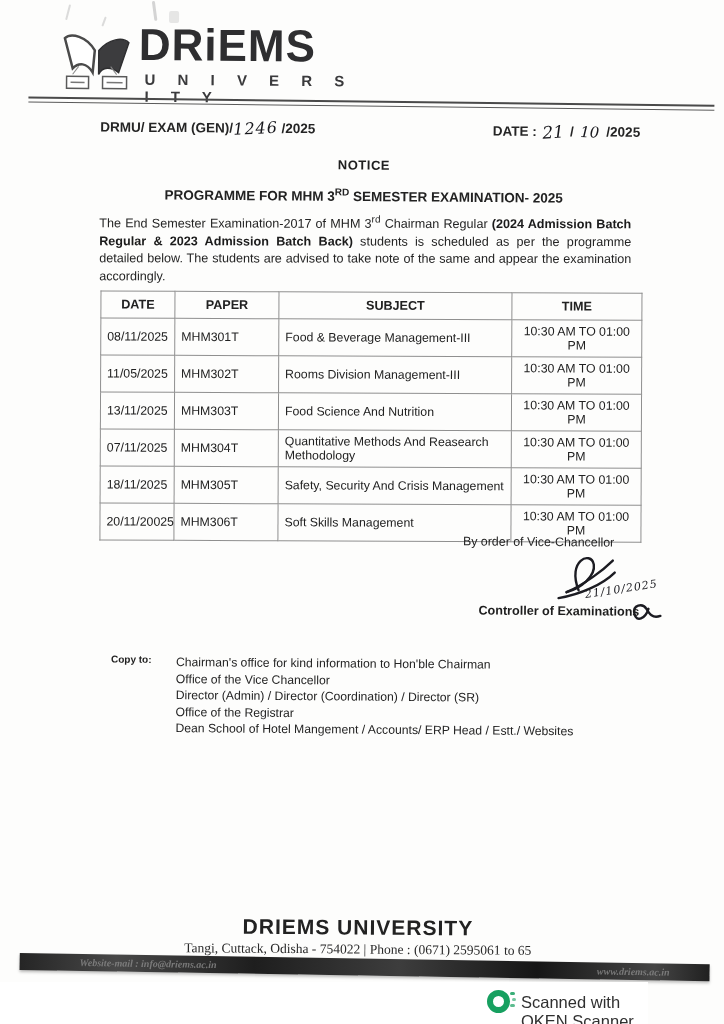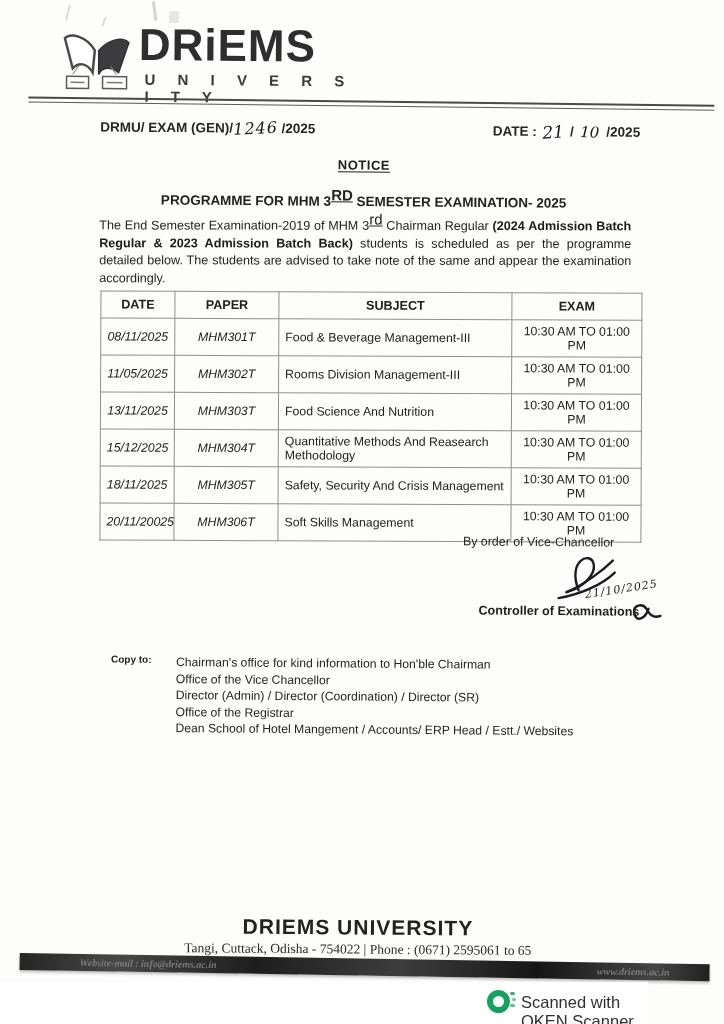--- a/index.html
+++ b/index.html
@@ -51,26 +51,26 @@
   }
   .hw-ref { font-size:16px; transform:rotate(-3deg) translateY(1px); letter-spacing:1px; }
   .hw-day { font-size:17px; transform:rotate(-4deg) translateY(2px); margin:0 2px; }
   .hw-month { font-size:15px; transform:rotate(2deg) translateY(1px); margin:0 3px; }
 
   
   .notice {
     position:absolute; top:157px; left:0; width:100%; text-align:center;
     font-size:13px; font-weight:bold; letter-spacing:.5px;
   }
-  .notice span { text-decoration:underline; text-underline-offset:2px; }
+  .notice span { text-underline-offset:2px; }
   .doc-title {
     position:absolute; top:186px; left:0; width:100%; text-align:center;
     font-size:13.5px; font-weight:bold; color:#222;
   }
-  sup { font-size:15px; vertical-align:super;text-decoration:underline; }
+  sup { font-size:10px; vertical-align:super; }
 
   
   .body-par {
     position:absolute; left:98px; top:210px; width:532px;
     font-size:12.6px; line-height:17.5px; text-align:justify; color:#242424;
     transform:rotate(-0.35deg);
   }
   .body-par b { color:#1b1b1b; }
 
   
@@ -79,21 +79,21 @@
     border-collapse:collapse; table-layout:fixed;
     font-size:12.3px; color:#212121;
     transform:rotate(-0.2deg);
   }
   table.exam th, table.exam td {
     border:1.4px solid #8f8f8f; padding:4px 6px;
   }
   table.exam th { font-size:12.6px; font-weight:bold; text-align:center; height:27px; }
   col.c-date { width:74px; } col.c-paper { width:104px; }
   col.c-subject { width:233px; } col.c-time { width:130px; }
-  td.t-date, td.t-paper { text-align:center; height:27px;font-style:italic; }
+  td.t-date, td.t-paper { height:27px; }
   td.t-subject { text-align:left; padding-left:8px; }
   td.t-time { text-align:center; padding-top:9px; }
 
   
   .by-order { position:absolute; left:464px; top:533px; font-size:12.4px; color:#252525; }
   .sig-svg { position:absolute; left:552px; top:548px; }
   .controller { position:absolute; left:480px; top:602px; font-size:12.6px; font-weight:bold; color:#1e1e1e; }
   .sig-date {
     position:absolute; left:586px; top:580px;
     font-family:"DejaVu Serif", serif; font-style:italic;
@@ -187,36 +187,36 @@
     </div>
   </div>
 
   <div class="notice"><span>NOTICE</span></div>
 
   <div class="doc-title">
     <span>PROGRAMME FOR MHM 3</span><sup>RD</sup><span> SEMESTER EXAMINATION- 2025</span>
   </div>
 
   <div class="body-par">
-    <span>The End Semester Examination-2019 of MHM 3</span><sup>rd</sup><span> Chairman Regular </span><b>(2024 Admission Batch Regular &amp; 2023 Admission Batch Back)</b><span> students is scheduled as per the programme detailed below. The students are advised to take note of the same and appear the examination accordingly.</span>
+    <span>The End Semester Examination-2017 of MHM 3</span><sup>rd</sup><span> Chairman Regular </span><b>(2024 Admission Batch Regular &amp; 2023 Admission Batch Back)</b><span> students is scheduled as per the programme detailed below. The students are advised to take note of the same and appear the examination accordingly.</span>
   </div>
 
   <table class="exam">
     <colgroup>
         <col class="c-date">
         <col class="c-paper">
         <col class="c-subject">
         <col class="c-time">
       </colgroup>
     <thead>
       <tr>
         <th>DATE</th>
         <th>PAPER</th>
         <th>SUBJECT</th>
-        <th>EXAM</th>
+        <th>TIME</th>
       </tr>
     </thead>
     <tbody>
       <tr>
         <td class="t-date">08/11/2025</td>
         <td class="t-paper">MHM301T</td>
         <td class="t-subject">Food &amp; Beverage Management-III</td>
         <td class="t-time">10:30 AM TO 01:00 PM</td>
       </tr>
       <tr>
@@ -225,21 +225,21 @@
         <td class="t-subject">Rooms Division Management-III</td>
         <td class="t-time">10:30 AM TO 01:00 PM</td>
       </tr>
       <tr>
         <td class="t-date">13/11/2025</td>
         <td class="t-paper">MHM303T</td>
         <td class="t-subject">Food Science And Nutrition</td>
         <td class="t-time">10:30 AM TO 01:00 PM</td>
       </tr>
       <tr>
-        <td class="t-date">15/12/2025</td>
+        <td class="t-date">07/11/2025</td>
         <td class="t-paper">MHM304T</td>
         <td class="t-subject">Quantitative Methods And Reasearch Methodology</td>
         <td class="t-time">10:30 AM TO 01:00 PM</td>
       </tr>
       <tr>
         <td class="t-date">18/11/2025</td>
         <td class="t-paper">MHM305T</td>
         <td class="t-subject">Safety, Security And Crisis Management</td>
         <td class="t-time">10:30 AM TO 01:00 PM</td>
       </tr>

